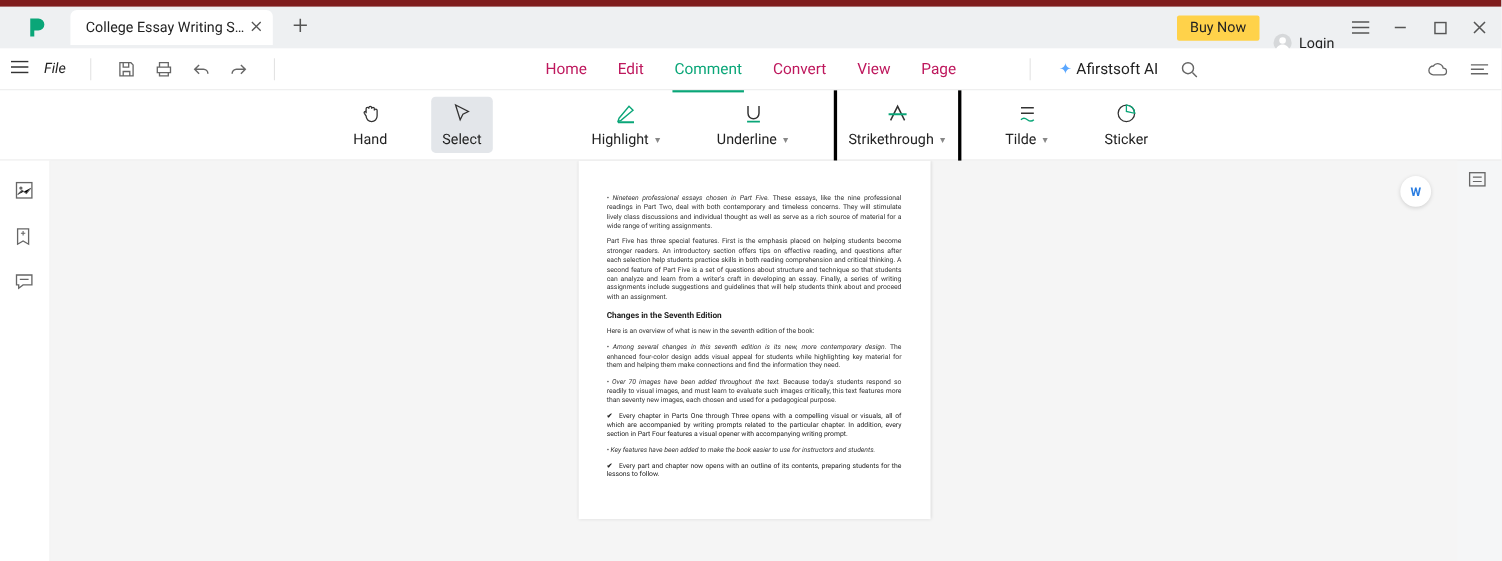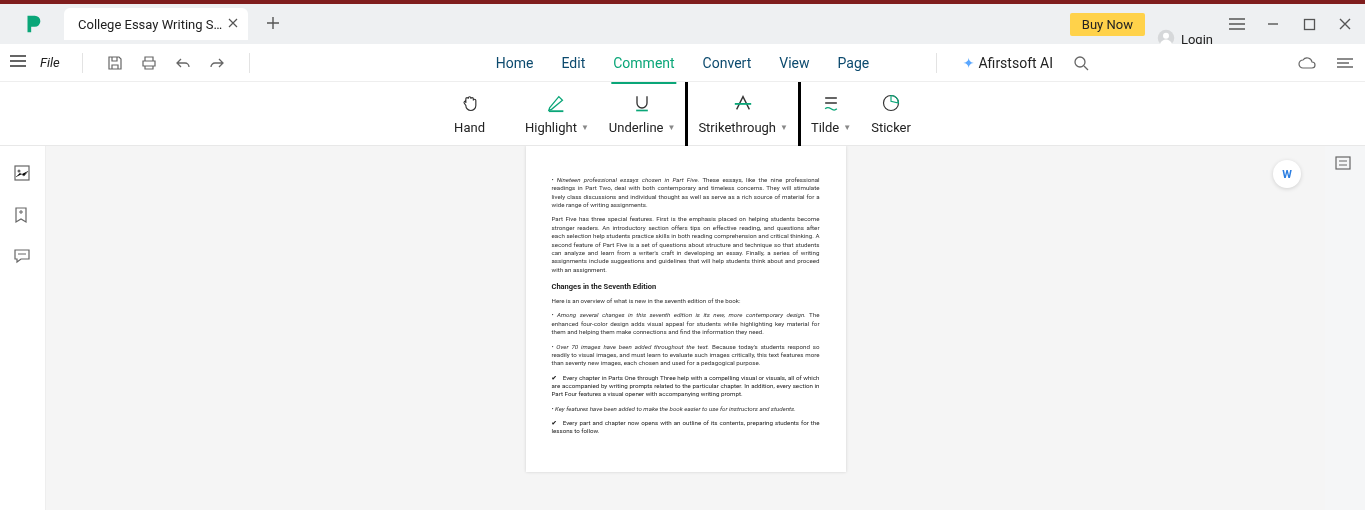--- a/index.html
+++ b/index.html
@@ -1,42 +1,42 @@
 <!DOCTYPE html>
 <html><head>
 <meta charset="utf-8">
 <style>
   * { box-sizing: border-box; margin: 0; padding: 0; font-family: -apple-system, BlinkMacSystemFont, "Segoe UI", Roboto, Arial, sans-serif; }
   body { width: 1365px; height: 510px; background: #f5f6f7; overflow: hidden; font-size: 13px; color: #222; }
 
-  .titlebar { height: 44px; background: #eef0f2; display: flex; align-items: center; padding: 0 8px; position: relative; border-top: 4px solid #7f1d1d;}
+  .titlebar { height: 44px; background: #eef0f2; display: flex; align-items: center; padding: 0 8px; position: relative; border-top: 6px solid #7f1d1d;}
   .logo { width: 22px; height: 22px; margin: 0 20px 0 14px; }
   .tab { background: #fff; border-radius: 6px 6px 0 0; height: 32px; display: flex; align-items: center; padding: 0 26px 0 14px; position: relative; font-size: 13px; min-width: 170px; }
   .tab .close { position: absolute; right: 8px; top: 8px; width: 14px; height: 14px; display:flex; align-items:center; justify-content:center; color:#555; cursor:pointer;}
   .addtab { margin-left: 18px; color:#555; cursor:pointer;}
   .titlebar-right { margin-left: auto; display: flex; align-items: center; gap: 12px; }
   .buy { background: #ffd24a; padding: 4px 12px; border-radius: 2px; font-size: 13px; cursor:pointer;}
   .login { display:flex; align-items:flex-end; gap:6px; cursor:pointer;margin-top:28px;}
   .winbtn { width:24px; height:24px; display:flex; align-items:center; justify-content:center; color:#555; cursor:pointer;}
 
   .menubar { height: 38px; background:#fff; display:flex; align-items:center; padding: 0 10px; border-bottom: 1px solid #eee; position:relative;}
   .file-group { display:flex; align-items:center; gap:14px;}
   .hamburger { cursor:pointer;}
   .file-label { font-size:13px; cursor:pointer;font-style:italic;}
   .iconbtn { width:20px; height:20px; display:flex; align-items:center; justify-content:center; color:#666; cursor:pointer;}
   .divider { width:1px; height:20px; background:#e3e3e3; margin: 0 8px;}
   .center-menu { position:absolute; left:50%; transform:translateX(-50%); display:flex; align-items:center; gap:28px;}
-  .menuitem { font-size:14px; color:#0c4a6e; padding: 8px 0; cursor:pointer; position:relative;}
+  .menuitem { font-size:14px; color:#be185d; padding: 8px 0; cursor:pointer; position:relative;}
   .menuitem.active { color:#0aa678; }
   .menuitem.active::after { content:''; position:absolute; left:-2px; right:-2px; bottom:-5px; height:2px; background:#0aa678;}
   .right-menu { margin-left:auto; display:flex; align-items:center; gap:18px;}
   .ai-label { font-size:14px; cursor:pointer;}
   .sparkle { color:#5aa7ff; margin-right:4px;}
 
-  .toolbar { height: 64px; background:#fff; display:flex; align-items:center; justify-content:center; border-bottom:1px solid #e8e8e8;}
+  .toolbar { height: 64px; background:#fff; display:flex; align-items:center; justify-content:center; gap: 30px; border-bottom:1px solid #e8e8e8;}
   .tool { display:flex; flex-direction:column; align-items:center; gap:6px; padding: 4px 10px; cursor:pointer; border-radius:4px;}
   .tool.selected { background:#e3e6ea;}
   .tool.boxed { border: 3px solid #000; padding: 16px 10px; border-radius:0;}
   .tool-label { font-size:13px; display:flex; align-items:center; gap:4px;}
   .tool-icon { height:22px; display:flex; align-items:center; justify-content:center;}
   .chev { font-size:8px; color:#888;}
 
   .workspace { display:flex; height: calc(510px - 44px - 38px - 64px); }
   .leftbar { width:46px; background:#fff; border-right:1px solid #eee; display:flex; flex-direction:column; align-items:center; gap:22px; padding-top:18px;}
   .leftbar .sideicon { width:20px; height:20px; color:#666; cursor:pointer;}
@@ -170,20 +170,28 @@
 
 <div class="toolbar">
   <div class="tool">
     <div class="tool-icon">
         <svg width="20" height="20" viewBox="0 0 24 24">
           <path fill="none" stroke="#333" stroke-width="1.4" d="M7 12V7a1.5 1.5 0 0 1 3 0V6a1.5 1.5 0 0 1 3 0v1a1.5 1.5 0 0 1 3 0v2a1.5 1.5 0 0 1 3 0v6a6 6 0 0 1-12 0l-2-3a1.5 1.5 0 0 1 2-2z"></path>
         </svg>
       </div>
     <div class="tool-label">Hand</div>
   </div>
+  <div class="tool selected">
+    <div class="tool-icon">
+        <svg width="20" height="20" viewBox="0 0 24 24">
+          <path fill="none" stroke="#333" stroke-width="1.4" d="M5 3l5 16 3-6 6-3z"></path>
+        </svg>
+      </div>
+    <div class="tool-label">Select</div>
+  </div>
   <div style="width:20px"></div>
   <div class="tool">
     <div class="tool-icon">
         <svg width="22" height="20" viewBox="0 0 24 22">
           <path fill="none" stroke="#0aa678" stroke-width="1.4" d="M4 16L14 4l4 4-12 10-3 1z"></path>
           <path stroke="#0aa678" stroke-width="2" d="M3 20h16"></path>
         </svg>
       </div>
     <div class="tool-label">
         <span>Highlight</span>
@@ -255,21 +263,21 @@
   </div>
 
   <div class="canvas">
     <div class="page">
       <div class="para light"><em>• Nineteen professional essays chosen in Part Five.</em><span> These essays, like the nine professional readings in Part Two, deal with both contemporary and timeless concerns. They will stimulate lively class discussions and individual thought as well as serve as a rich source of material for a wide range of writing assignments.</span></div>
       <div class="para light">Part Five has three special features. First is the emphasis placed on helping students become stronger readers. An introductory section offers tips on effective reading, and questions after each selection help students practice skills in both reading comprehension and critical thinking. A second feature of Part Five is a set of questions about structure and technique so that students can analyze and learn from a writer's craft in developing an essay. Finally, a series of writing assignments include suggestions and guidelines that will help students think about and proceed with an assignment.</div>
       <div class="heading">Changes in the Seventh Edition</div>
       <div class="para light">Here is an overview of what is new in the seventh edition of the book:</div>
       <div class="para light"><em>• Among several changes in this seventh edition is its new, more contemporary design.</em><span> The enhanced four-color design adds visual appeal for students while highlighting key material for them and helping them make connections and find the information they need.</span></div>
       <div class="para light"><em>• Over 70 images have been added throughout the text.</em><span> Because today's students respond so readily to visual images, and must learn to evaluate such images critically, this text features more than seventy new images, each chosen and used for a pedagogical purpose.</span></div>
-      <div class="para check">Every chapter in Parts One through Three help with a compelling visual or visuals, all of which are accompanied by writing prompts related to the particular chapter. In addition, every section in Part Four features a visual opener with accompanying writing prompt.</div>
+      <div class="para check">Every chapter in Parts One through Three opens with a compelling visual or visuals, all of which are accompanied by writing prompts related to the particular chapter. In addition, every section in Part Four features a visual opener with accompanying writing prompt.</div>
       <div class="para light"><em>• Key features have been added to make the book easier to use for instructors and students.</em></div>
       <div class="para check">Every part and chapter now opens with an outline of its contents, preparing students for the lessons to follow.</div>
     </div>
     <div class="floatbadge">
         <span>W</span>
       </div>
   </div>
 
   <div class="rightbar">
     <div class="ricon"><svg width="16" height="14" viewBox="0 0 16 14">

